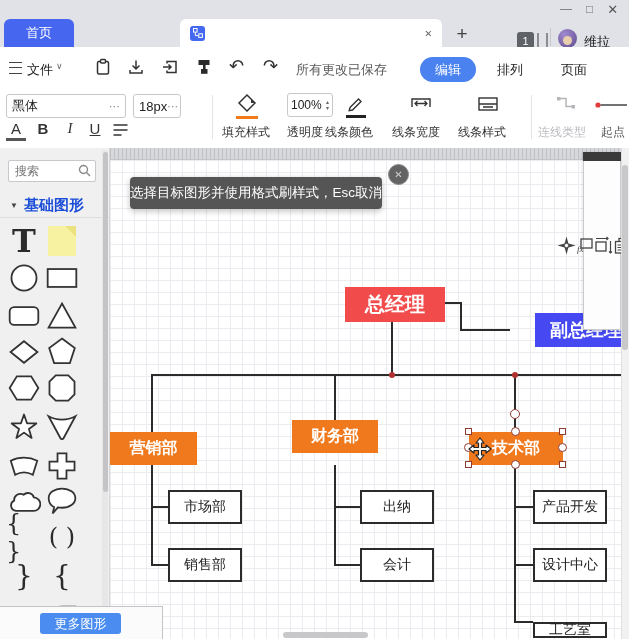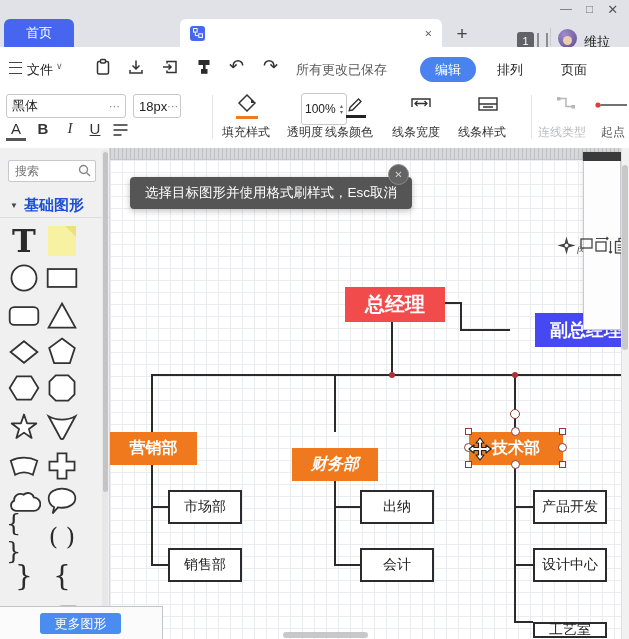--- a/index.html
+++ b/index.html
@@ -56,21 +56,21 @@
   .shape-cell svg{display:block;}
   .glyph-shape{font-family:"DejaVu Serif","Liberation Serif",serif;color:#2b2b2b;}
   .side-scroll{left:102px;top:150px;width:6px;height:487px;background:#e7e7e8;border-radius:3px;}
   .side-thumb{left:103px;top:152px;width:5px;height:340px;background:#c4c4c6;border-radius:3px;}
   
   .canvas{left:110px;top:148px;width:519px;height:491px;background:#fff;
     background-image:linear-gradient(#eaecef 1px,transparent 1px),linear-gradient(90deg,#eaecef 1px,transparent 1px);
     background-size:12px 12px;}
   .ruler{left:110px;top:148px;width:519px;height:11px;background:#d6d8db;border-bottom:1px solid #c3c5c8;
     background-image:repeating-linear-gradient(90deg,#bfc1c5 0 1px,transparent 1px 4px);}
-  .tooltip{left:130px;top:177px;width:282px;height:32px;background:rgba(72,72,72,.93);border-radius:4px;color:#fff;
+  .tooltip{left:130px;top:177px;width:252px;height:32px;background:rgba(72,72,72,.93);border-radius:4px;color:#fff;
     font-size:13.5px;display:flex;align-items:center;justify-content:center;box-shadow:0 2px 6px rgba(0,0,0,.25);}
   .tooltip-close{left:388px;top:164px;width:21px;height:21px;border-radius:50%;background:#636363;border:1px solid #8a8a8a;
     color:#cfcfcf;font-size:10px;display:flex;align-items:center;justify-content:center;box-sizing:border-box;}
   .line{background:#2b2b2b;}
   .node{display:flex;align-items:center;justify-content:center;color:#fff;font-weight:bold;box-sizing:border-box;}
   .node-root{left:345px;top:287px;width:100px;height:35px;background:#f24b4b;font-size:20px;}
   .node-deputy{left:510px;top:313px;width:102px;height:34px;background:#4649f2;font-size:18px;margin-left:25px;}
   .node-dept{width:88px;height:33px;background:#f0791d;font-size:16px;}
   .node-child{width:74px;height:34px;background:#fff;border:2px solid #2b2b2b;color:#222;font-weight:normal;font-size:14px;}
   .reddot{width:6px;height:6px;border-radius:50%;background:#b03030;}
@@ -169,21 +169,21 @@
 
 <div class="abs" style="left:225px;top:93px;width:44px;text-align:center;">
   <svg width="22" height="20" viewBox="0 0 22 20">
     <path d="M11 2 L19 10 L11 18 L3 10 Z" fill="#fff" stroke="#333" stroke-width="1.5"></path>
     <path d="M15 6 L19 10 L15 10 Z" fill="#333"></path>
   </svg>
   <div class="underbar" style="background:#f07a1c;width:22px;margin:0 auto;"></div>
 </div>
 <div class="abs fmt-label" style="left:222px;">填充样式</div>
 
-<div class="abs field" style="left:301px;top:93px;width:46px;height:32px;padding:0 3px;">
+<div class="abs field" style="left:287px;top:93px;width:46px;height:24px;padding:0 3px;">
   <span style="font-size:12px;">100%</span>
   <span class="spin">
     <span>▴</span>
     <span>▾</span>
   </span>
 </div>
 <div class="abs fmt-label" style="left:287px;">透明度</div>
 
 <div class="abs" style="left:334px;top:94px;width:44px;text-align:center;">
   <svg width="20" height="18" viewBox="0 0 20 18">
@@ -240,21 +240,21 @@
 <div class="abs line" style="left:514px;top:465px;width:2px;height:157px;"></div>
 <div class="abs line" style="left:514px;top:506px;width:19px;height:2px;"></div>
 <div class="abs line" style="left:514px;top:564px;width:19px;height:2px;"></div>
 <div class="abs line" style="left:514px;top:621px;width:19px;height:2px;"></div>
 <div class="abs reddot" style="left:389px;top:372px;"></div>
 <div class="abs reddot" style="left:512px;top:372px;"></div>
 
 <div class="abs node node-root">总经理</div>
 <div class="abs node node-deputy">副总经理</div>
 <div class="abs node node-dept" style="left:110px;top:432px;width:87px;">营销部</div>
-<div class="abs node node-dept" style="left:292px;top:448px;width:86px;font-style:italic;">财务部</div>
+<div class="abs node node-dept" style="left:292px;top:420px;width:86px;">财务部</div>
 <div class="abs node node-dept" style="left:469px;top:432px;width:94px;">技术部</div>
 <div class="abs node node-child" style="left:168px;top:490px;">市场部</div>
 <div class="abs node node-child" style="left:168px;top:548px;">销售部</div>
 <div class="abs node node-child" style="left:360px;top:490px;">出纳</div>
 <div class="abs node node-child" style="left:360px;top:548px;">会计</div>
 <div class="abs node node-child" style="left:533px;top:490px;">产品开发</div>
 <div class="abs node node-child" style="left:533px;top:548px;">设计中心</div>
 <div class="abs node node-child" style="left:533px;top:622px;height:16px;">工艺室</div>
 
 <div class="abs handle-ci" style="left:510px;top:409px;width:10px;height:10px;"></div>

